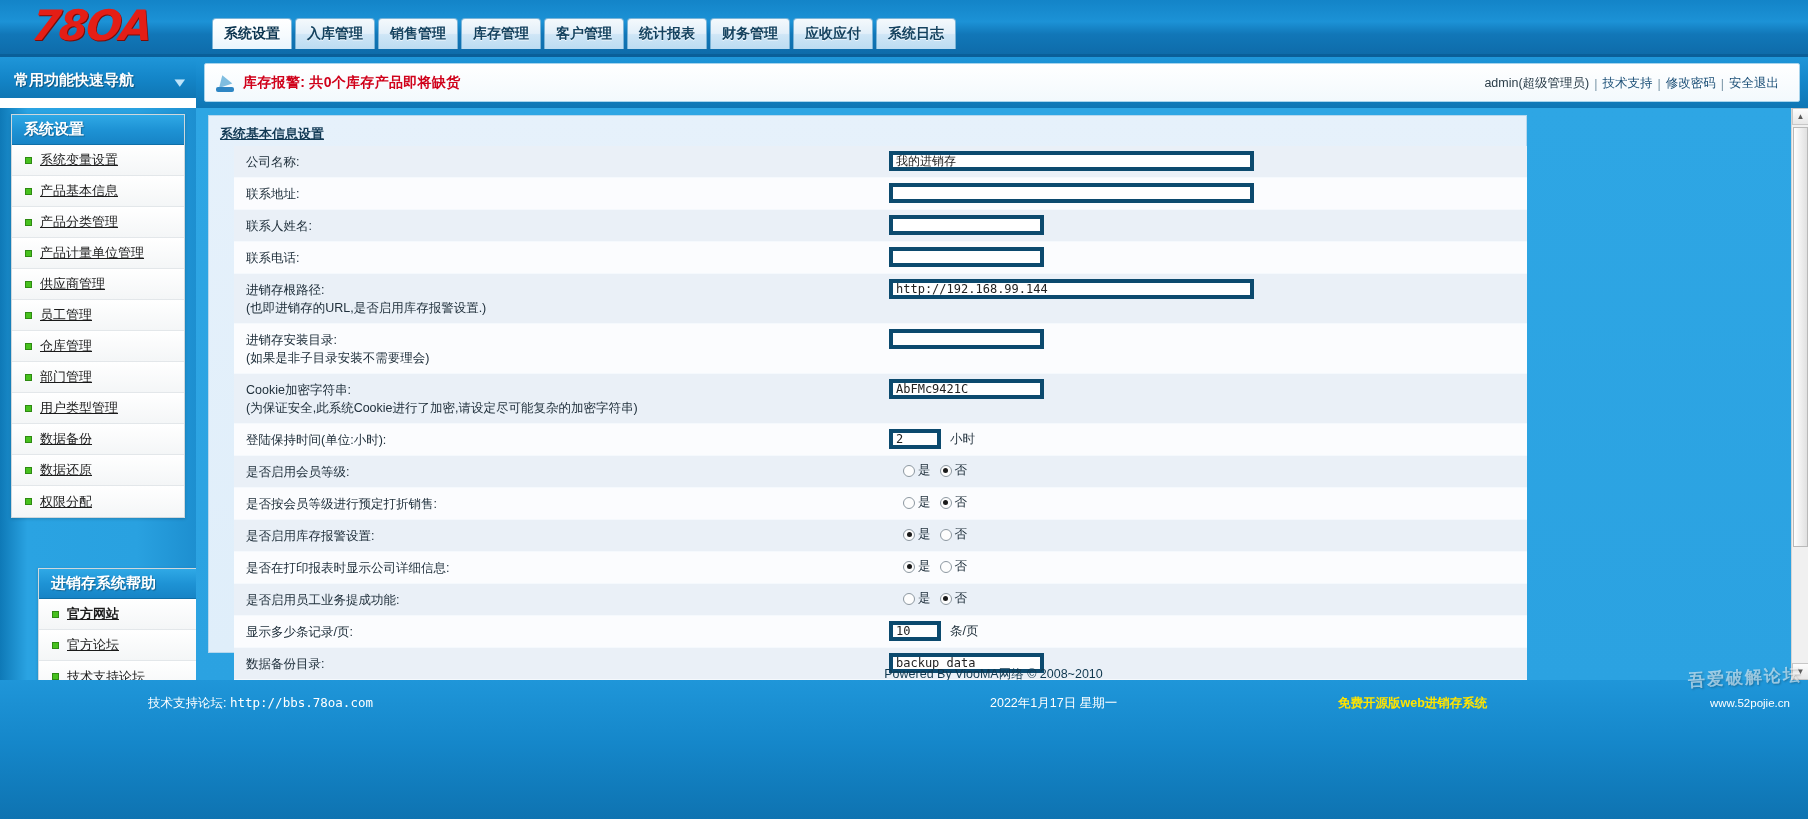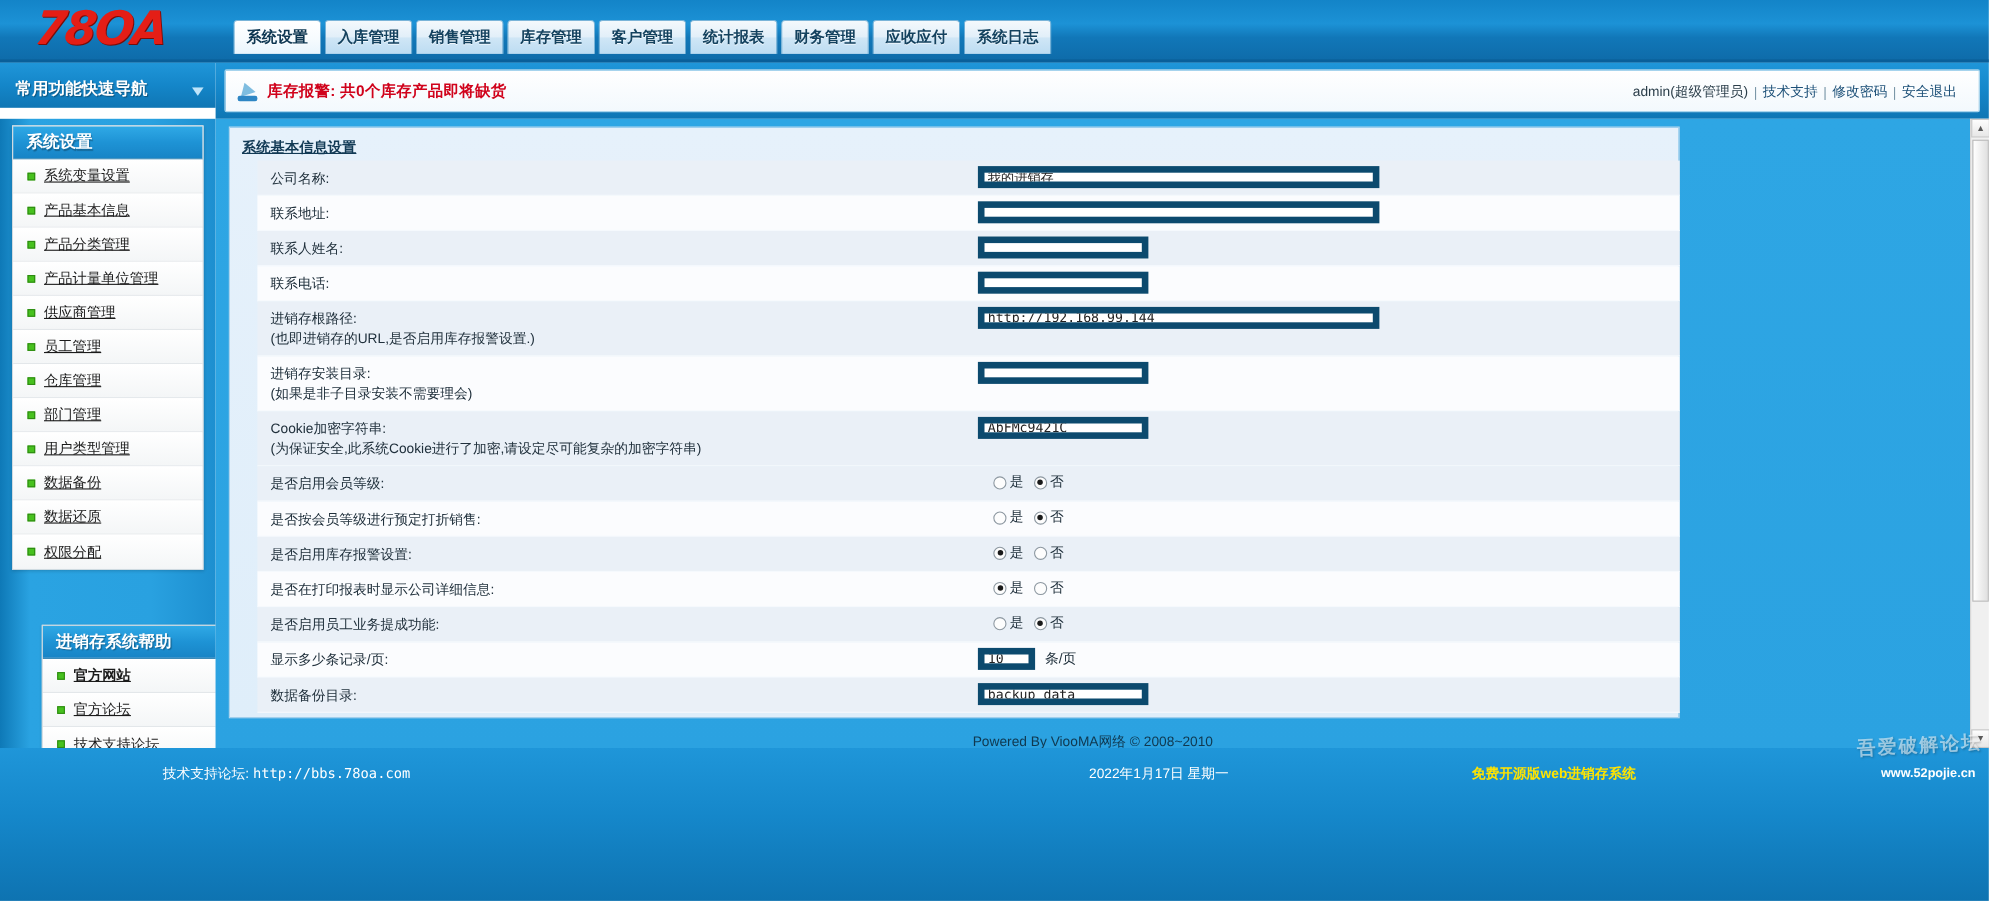--- a/index.html
+++ b/index.html
@@ -184,21 +184,21 @@
   }
   .row-label .hint { display: block; color: #20303c; }
   .row-field {
     flex: 1;
     padding: 5px 0 5px 0;
     display: flex; align-items: center;
     min-height: 29px;
   }
   input.txt {
     height: 20px;
-    border: 6px solid #0c4a6e;
+    border: 4px solid #0c4a6e;
     background: #ffffff;
     font-family: "DejaVu Sans Mono", "Liberation Mono", monospace;
     font-size: 12px;
     color: #222;
     padding: 1px 3px;
     outline: none;
   }
   input.w-long  { width: 365px; }
   input.w-mid   { width: 155px; }
   input.w-short { width: 52px; }
@@ -250,21 +250,21 @@
   }
   #footer-bar {
     position: absolute; left: 0; top: 8px; width: 1808px; height: 30px;
     display: flex; align-items: center;
   }
   .foot-cell { position: absolute; font-size: 12.5px; color: #ffffff; white-space: nowrap; }
   #foot-support  { left: 148px; }
   #foot-support .mono { font-family: "DejaVu Sans Mono", monospace; }
   #foot-date     { left: 990px; }
   #foot-promo    { left: 1338px; color: #ffe400; font-weight: bold; }
-  #foot-site     { left: 1710px; font-size: 11.5px; color: #ffffff; font-weight: bold; }
+  #foot-site     { left: 1710px; font-size: 11.5px; color: #ffffff; }
   #watermark {
     position: absolute; right: 6px; top: -22px;
     font-size: 17px; font-weight: bold; color: rgba(255,255,255,.55);
     letter-spacing: 2px; transform: rotate(-3deg);
     text-shadow: 1px 1px 2px rgba(0,0,0,.25);
     white-space: nowrap;
   }
 </style>
 </head>
 <body>
@@ -440,20 +440,27 @@
           <div class="row-field">
             <input type="text" class="txt w-mid" value="" style="">
           </div>
         </div>
         <div class="row odd">
           <div class="row-label"><span>Cookie加密字符串:</span><span class="hint">(为保证安全,此系统Cookie进行了加密,请设定尽可能复杂的加密字符串)</span></div>
           <div class="row-field">
             <input type="text" class="txt w-mid" value="AbFMc9421C" style="">
           </div>
         </div>
+        <div class="row even">
+          <div class="row-label"><span>登陆保持时间(单位:小时):</span></div>
+          <div class="row-field">
+            <input type="text" class="txt w-short" value="2" style="">
+            <span class="unit">小时</span>
+          </div>
+        </div>
         <div class="row odd">
           <div class="row-label"><span>是否启用会员等级:</span></div>
           <div class="row-field">
             <div class="radio-group">
               <label class="radio-wrap">
                 <span class="radio"></span>
                 <span class="radio-text">是</span>
               </label>
               <label class="radio-wrap">
                 <span class="radio on"></span>

